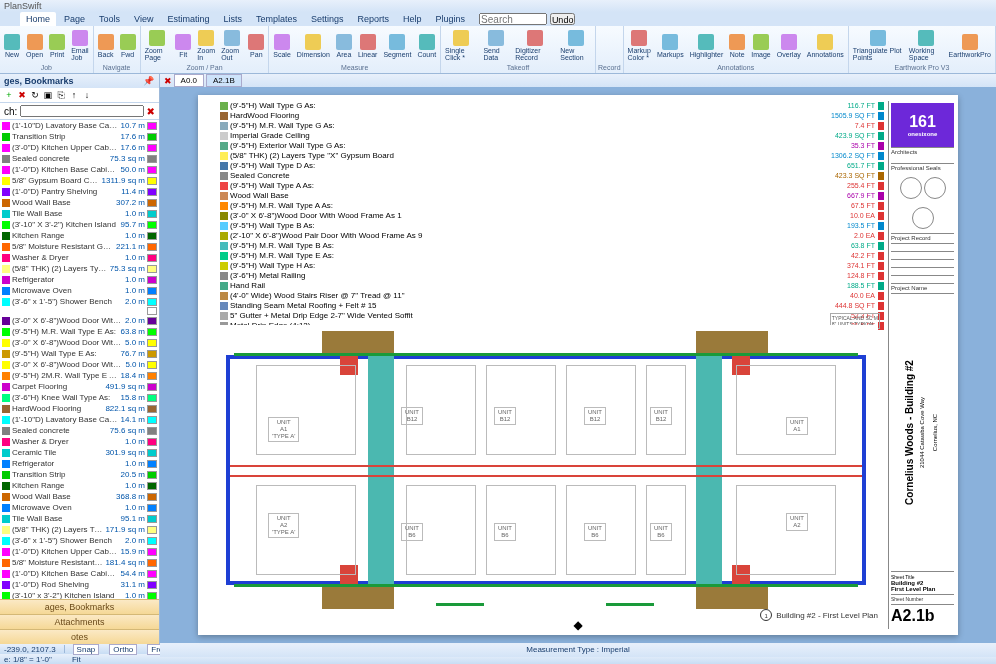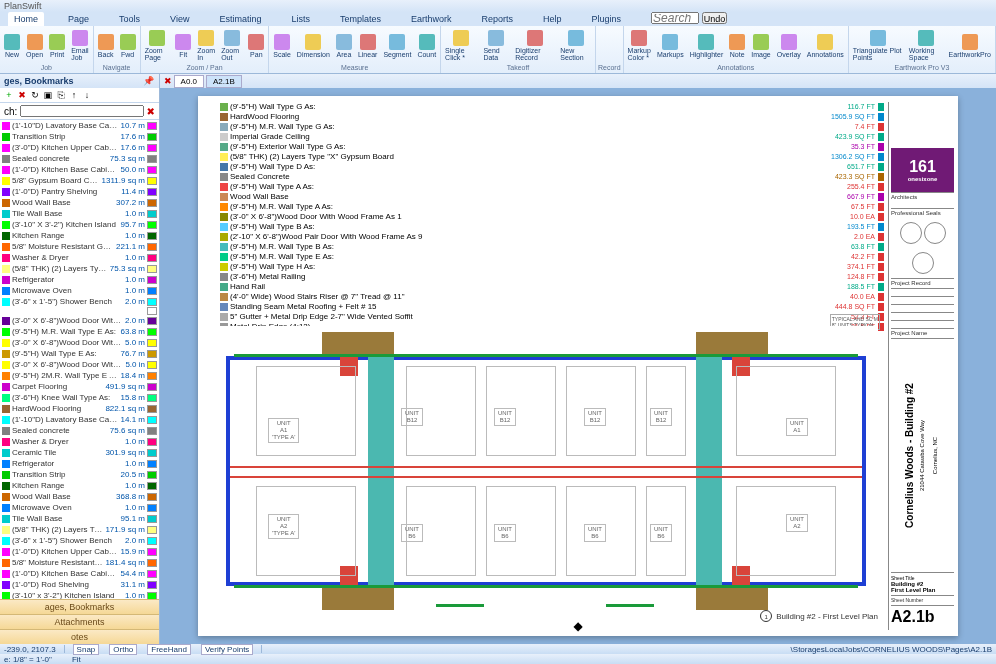--- a/index.html
+++ b/index.html
@@ -1,23 +1,23 @@
 <!DOCTYPE html>
 <html><head>
 <meta charset="utf-8">
 <style>
 * { margin:0; padding:0; box-sizing:border-box; font-family:"Segoe UI",Arial,sans-serif; }
 body { background:#dbe9f9; width:996px; height:664px; overflow:hidden; font-size:10px; }
 .titlebar { height:12px; background:linear-gradient(#e8f0fb,#d4e4f7); display:flex; align-items:center; padding:0 4px; font-size:9px; color:#555; }
 .titlebar .center { flex:1; text-align:center; color:#2a4d7a; font-size:9px; }
-.ribbon-tabs { height:14px; background:#d4e4f7; display:flex; align-items:flex-start; gap:18px; padding-left:8px; }
+.ribbon-tabs { height:14px; background:#d4e4f7; display:flex; align-items:center; gap:2px; padding-left:20px; }
 .ribbon-tabs .tab { padding:2px 6px; font-size:9px; color:#1a3e6e; cursor:pointer; }
 .ribbon-tabs .tab.active { background:#fff; border-radius:2px 2px 0 0; }
 .ribbon-tabs .search { margin-left:6px; }
-.ribbon-tabs input { font-size:12px; width:48px; height:12px;font-style:italic; }
+.ribbon-tabs input { font-size:10px; width:68px; height:12px; }
 .ribbon-tabs button { font-size:9px; height:12px; }
 .ribbon { height:48px; background:linear-gradient(#f7fbff,#e3eefb); display:flex; border-bottom:1px solid #9cb8d9; }
 .ribbon-group { display:flex; flex-direction:column; border-right:1px solid #c4d6ec; padding:1px 2px; }
 .ribbon-group .icons { display:flex; gap:2px; flex:1; align-items:center; }
 .ribbon-group .label { font-size:7px; color:#5a7090; text-align:center; line-height:8px; }
 .ribbon-btn { display:flex; flex-direction:column; align-items:center; gap:1px; padding:1px 2px; cursor:pointer; }
 .ribbon-btn .ico { width:16px; height:16px; background:#8bb8e8; border-radius:2px; }
 .ribbon-btn .txt { font-size:7px; color:#1a3e6e; line-height:7px; }
 .main { display:flex; height:calc(100% - 12px - 14px - 48px - 10px - 10px); }
 .sidebar { width:160px; background:#fff; border-right:1px solid #9cb8d9; display:flex; flex-direction:column; }
@@ -40,21 +40,21 @@
 .canvas-wrap { flex:1; display:flex; justify-content:center; align-items:flex-start; padding:8px; position:relative; }
 .ruler-label { position:absolute; top:8px; left:50%; transform:translateX(-50%); font-size:8px; color:#1a3e6e; }
 .page { width:760px; height:540px; background:#fff; box-shadow:0 2px 6px rgba(0,0,0,0.3); position:relative; }
 .legend { position:absolute; left:22px; top:6px; font-size:8px; color:#000; line-height:10px; }
 .legend .row { display:flex; align-items:center; gap:2px; }
 .legend .lb { width:8px; height:8px; background:#6ab04c; }
 .vals { position:absolute; right:74px; top:6px; font-size:7px; text-align:right; line-height:10px; }
 .vals .vl { display:flex; justify-content:flex-end; align-items:center; gap:3px; }
 .vals .vb { width:6px; height:8px; background:#888; }
 .titleblock { position:absolute; right:2px; top:6px; width:68px; height:528px; border-left:1px solid #888; padding:2px; display:flex; flex-direction:column; font-size:6px; }
-.tb-logo { height:44px; background:#701a75; color:#fff; text-align:center; font-size:16px; font-weight:bold; display:flex; flex-direction:column; justify-content:center;margin-top:44px; }
+.tb-logo { height:44px; background:#6d28d9; color:#fff; text-align:center; font-size:16px; font-weight:bold; display:flex; flex-direction:column; justify-content:center; }
 .tb-sec { border-top:1px solid #888; padding:1px 0; line-height:7px; color:#333; }
 .tb-stamp { display:flex; gap:2px; justify-content:center; padding:4px 0; }
 .tb-stamp .circ { width:22px; height:22px; border:1px solid #888; border-radius:50%; }
 .tb-project { flex:1; display:flex; align-items:center; justify-content:center; border-top:1px solid #888; }
 .tb-project .vert { transform:rotate(-90deg); font-size:10px; font-weight:bold; white-space:nowrap; line-height:11px; text-align:center; }
 .tb-sheet { border-top:1px solid #888; padding:2px 0; font-size:6px; }
 .tb-num { border-top:1px solid #888; padding:2px 0; font-size:16px; font-weight:bold; }
 .scale-note { position:absolute; top:218px; right:78px; font-size:5px; color:#555; border:1px solid #aaa; padding:1px; line-height:6px; }
 .plan { position:absolute; left:18px; top:230px; width:662px; height:290px; }
 .plan-bg { position:absolute; inset:0; background:#fff; }
@@ -84,21 +84,21 @@
 </div>
 
 <div class="ribbon-tabs" id="ribbon-tabs">
 <span class="tab active">Home</span>
     <span class="tab">Page</span>
     <span class="tab">Tools</span>
     <span class="tab">View</span>
     <span class="tab">Estimating</span>
     <span class="tab">Lists</span>
     <span class="tab">Templates</span>
-    <span class="tab">Earthwork</span>
+    <span class="tab">Settings</span>
     <span class="tab">Reports</span>
     <span class="tab">Help</span>
     <span class="tab">Plugins</span>
     <span class="search"><input placeholder="Search" style=""> <button>Undo</button></span>
   </div>
 
 <div class="ribbon" id="ribbon">
 <div class="ribbon-group">
       <div class="icons">
         <div class="ribbon-btn">
@@ -859,20 +859,21 @@
             </div>
         </div>
 
         <div class="plan-title">
           <span class="circ">1</span>
           <span>Building #2 - First Level Plan</span>
         </div>
         <div class="north">◆</div>
       </div>
     </div>
+    <div class="meas-bar">Measurement Type : Imperial</div>
   </div>
 </div>
 
 <div class="statusbar">
   <span>-239.0, 2107.3</span>
   <span class="sep"></span>
   <span class="snap" id="snap-btns">
       <span>Snap</span>
       <span>Ortho</span>
       <span>FreeHand</span>

